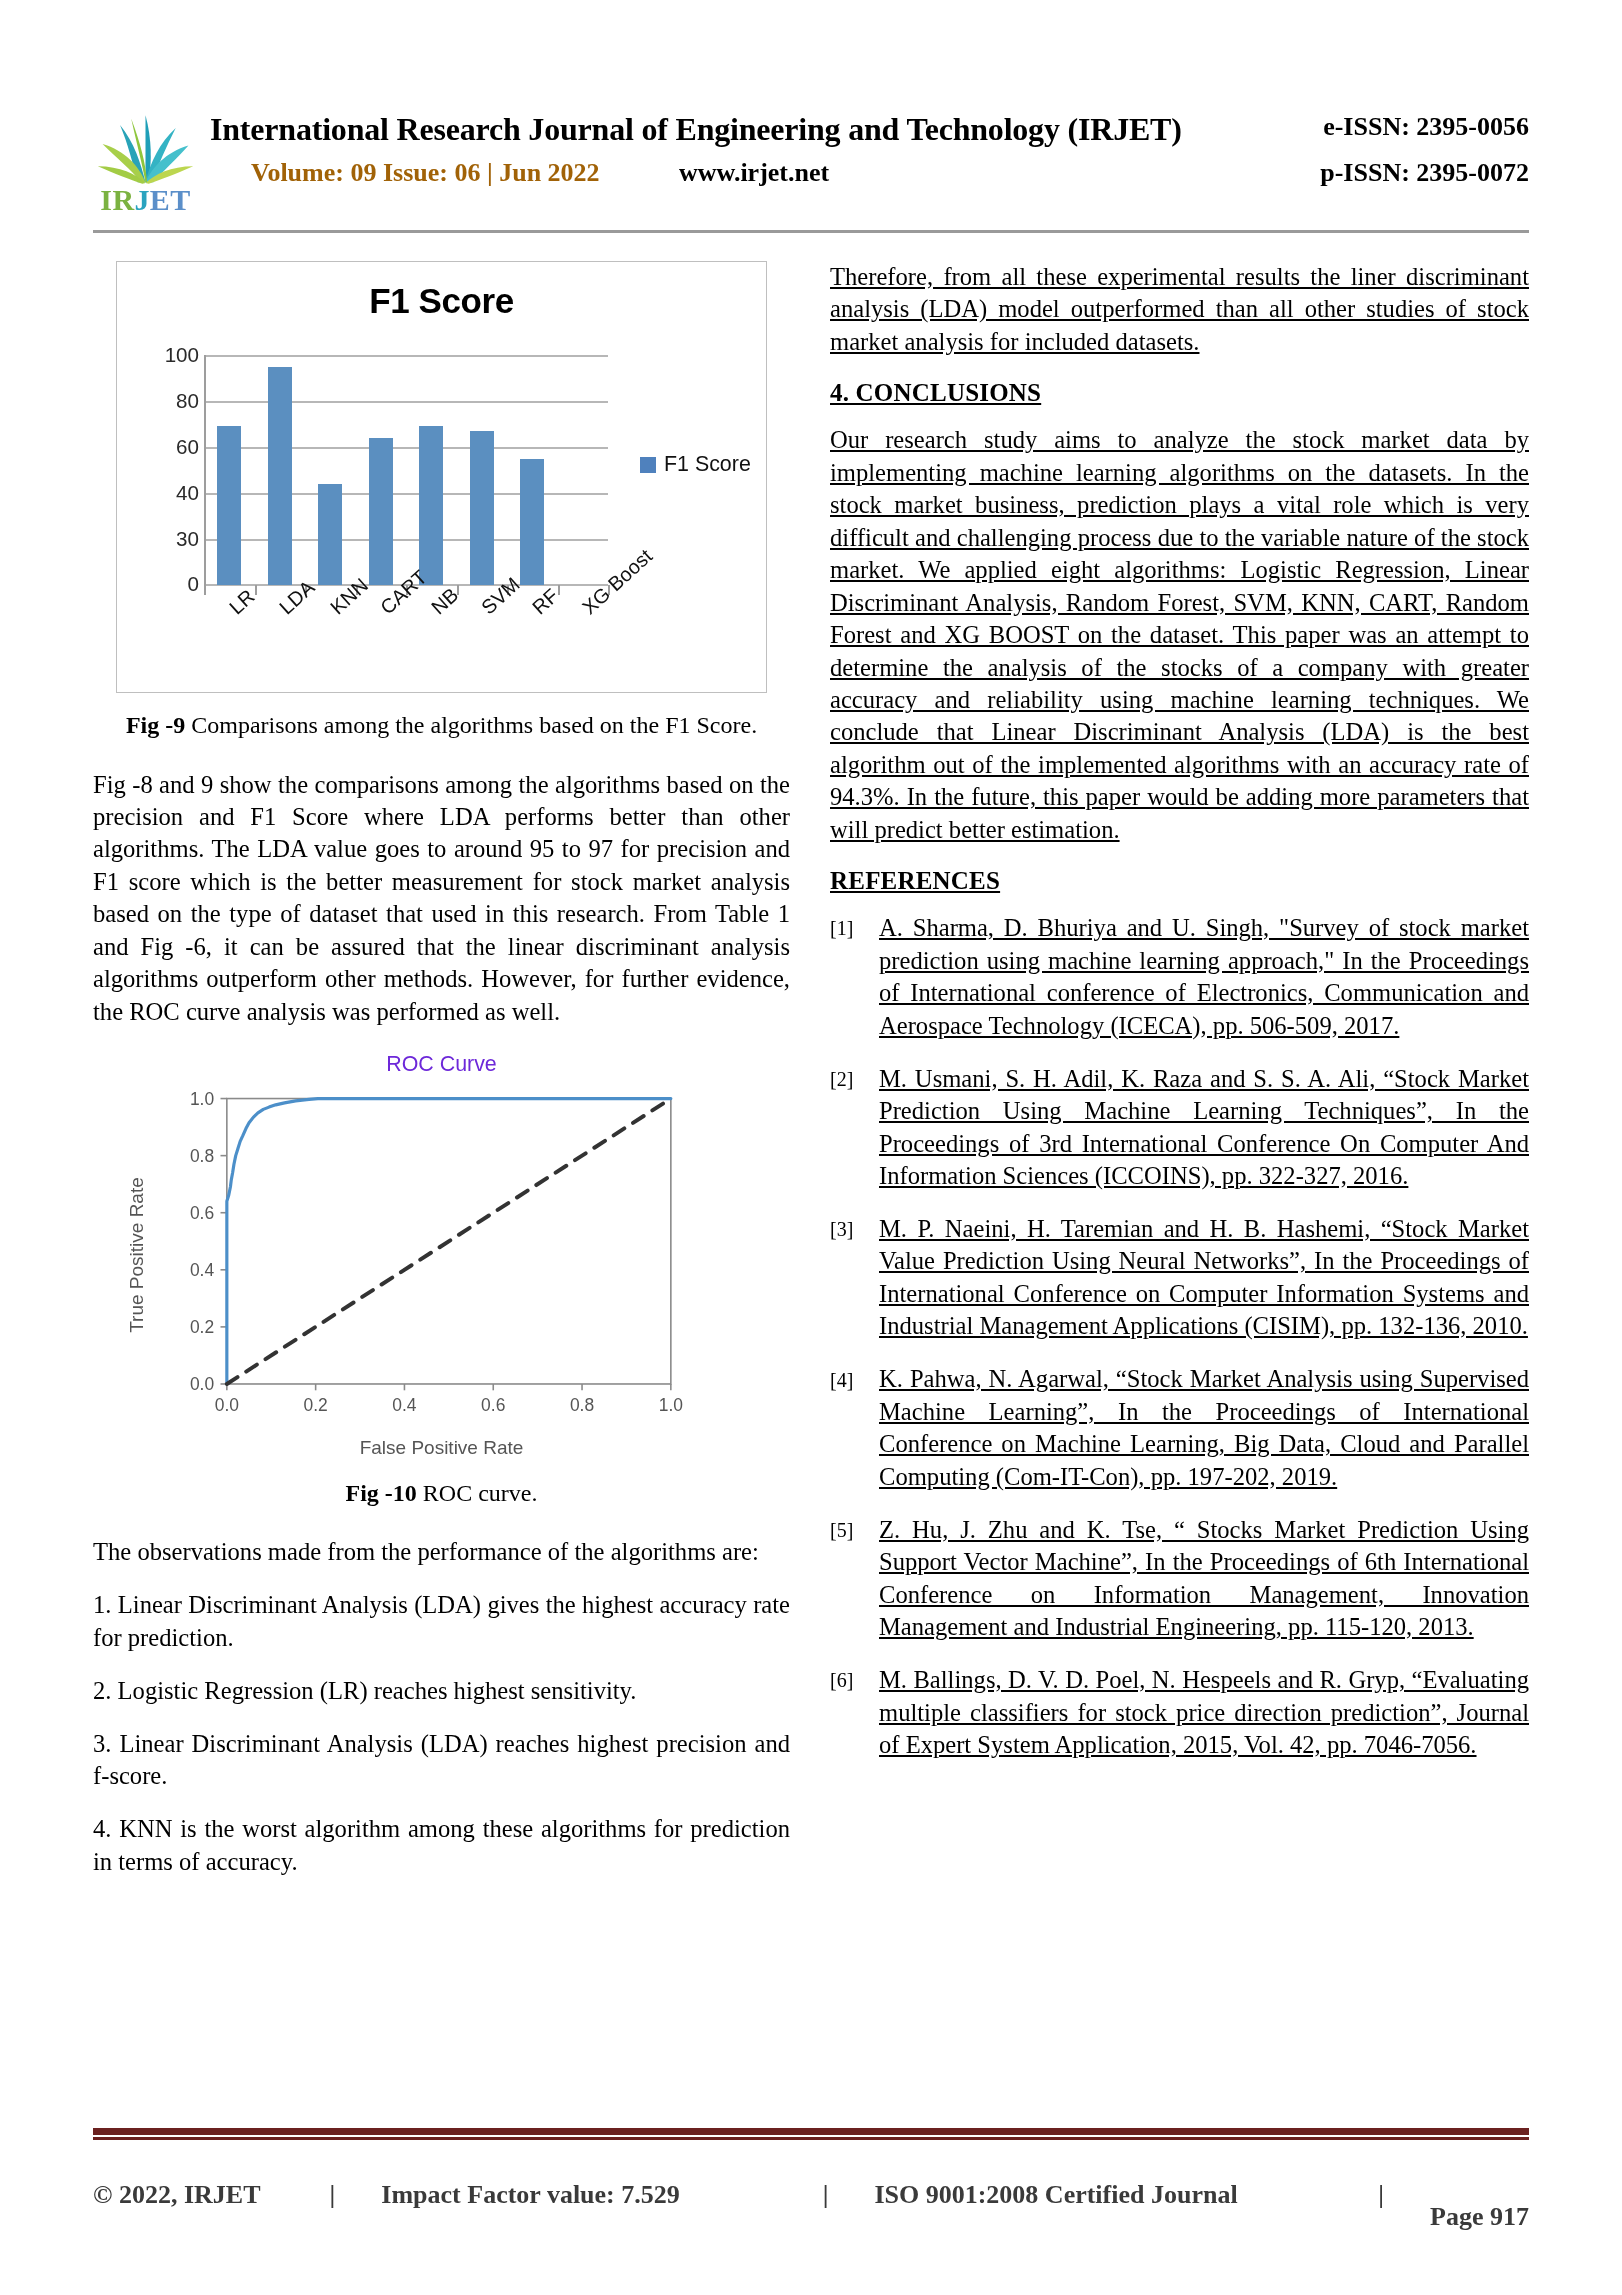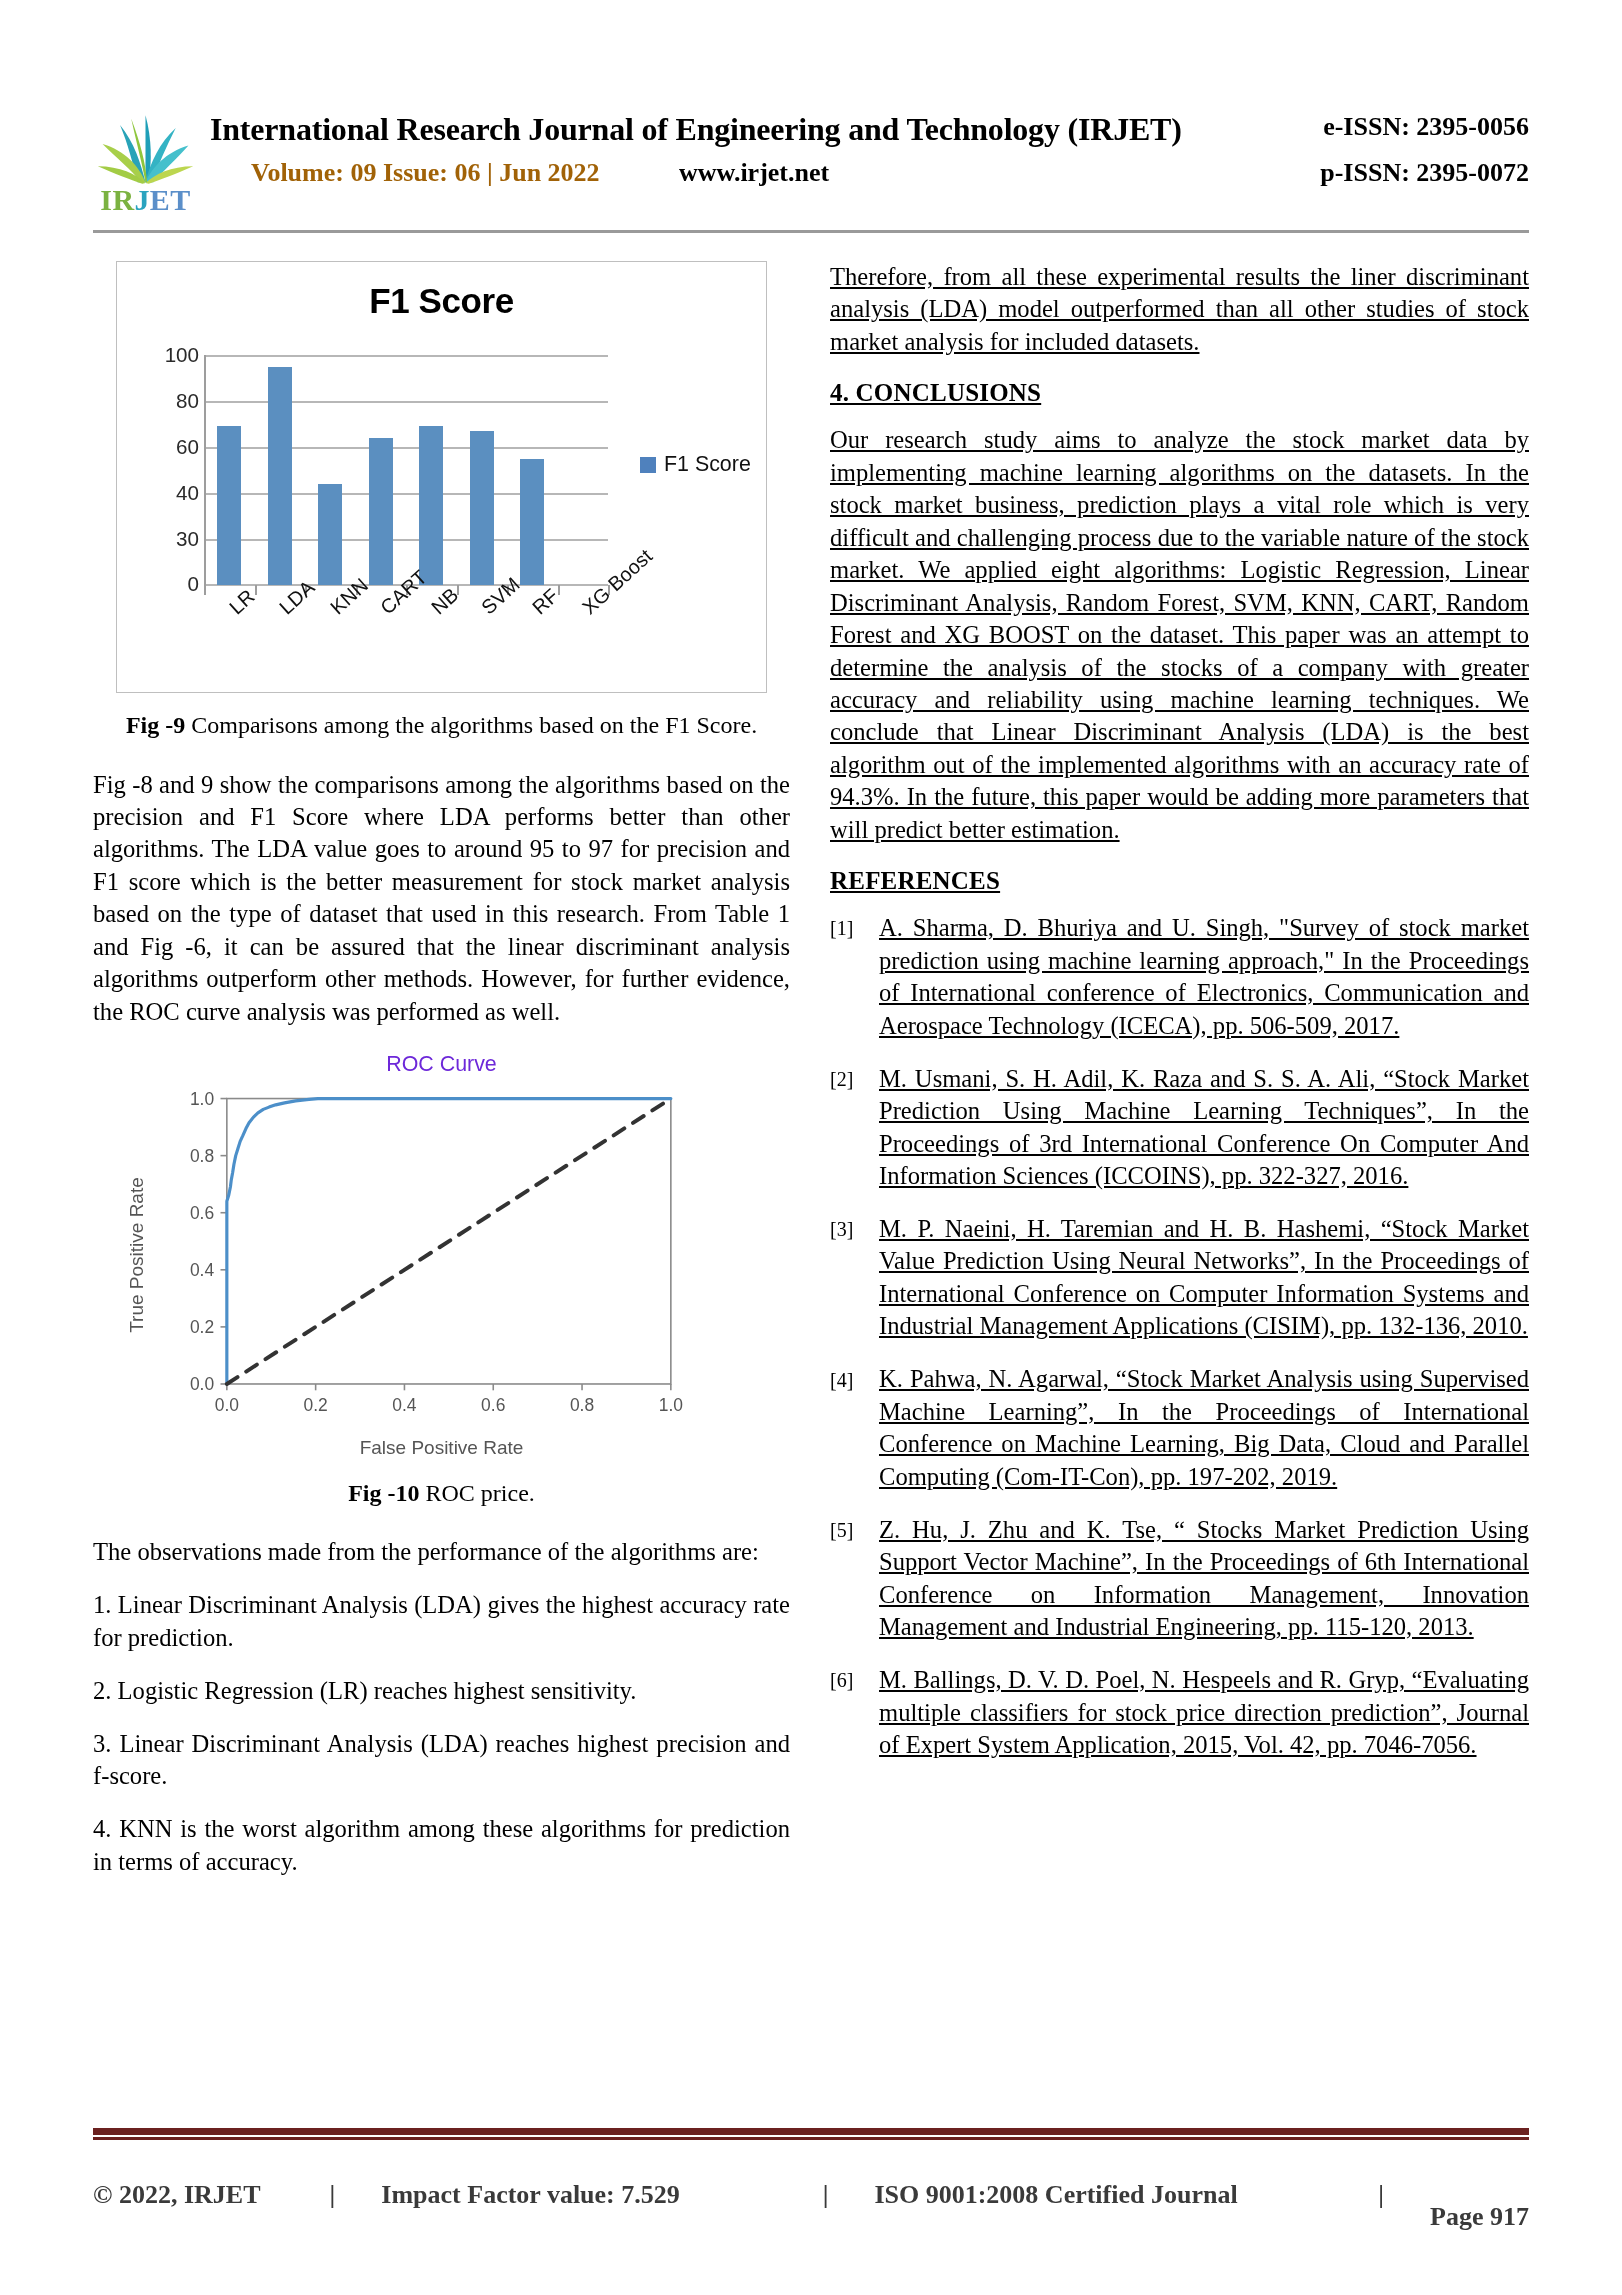--- a/index.html
+++ b/index.html
@@ -280,21 +280,21 @@
           <line x1="78" y1="93.99999999999999" x2="70" y2="93.99999999999999" stroke="#8a8a8a" stroke-width="2"></line>
           <text x="62" y="101.99999999999999" text-anchor="end" font-family="&quot;Liberation Sans&quot;, sans-serif" font-size="22" fill="#555">0.8</text>
           <line x1="78" y1="22" x2="70" y2="22" stroke="#8a8a8a" stroke-width="2"></line>
           <text x="62" y="30" text-anchor="end" font-family="&quot;Liberation Sans&quot;, sans-serif" font-size="22" fill="#555">1.0</text>
           <path d="M78.00 382.00 L78.00 151.60 L80.24 144.40 L82.48 133.60 L83.60 124.60 L85.28 115.60 L86.96 104.80 L89.20 94.00 L92.00 85.00 L94.80 76.00 L98.16 68.80 L102.08 59.80 L106.00 52.60 L111.60 45.40 L117.20 40.00 L123.92 35.68 L131.20 32.80 L139.60 29.92 L150.80 27.40 L164.80 24.88 L181.60 23.08 L192.80 22.00 L246.00 22.00 L358.00 22.00 L498.00 22.00 L638.00 22.00 " fill="none" stroke="#4c8fc9" stroke-width="4" stroke-linecap="round" stroke-linejoin="round"></path>
           <path d="M78.00 382.00 L638.00 22.00 " fill="none" stroke="#333333" stroke-width="5" stroke-linecap="round" stroke-linejoin="round" stroke-dasharray="16 13"></path>
         </svg>
     </div>
 
     <div class="figcap">
-      <b>Fig -10</b><span> ROC price.</span>
+      <b>Fig -10</b><span> ROC curve.</span>
     </div>
 
     <p class="body">The observations made from the performance of the algorithms are:</p>
     <p class="body">1. Linear Discriminant Analysis (LDA) gives the highest accuracy rate for prediction.</p>
     <p class="body">2. Logistic Regression (LR) reaches highest sensitivity.</p>
     <p class="body">3. Linear Discriminant Analysis (LDA) reaches highest precision and f-score.</p>
     <p class="body">4. KNN is the worst algorithm among these algorithms for prediction in terms of accuracy.</p>
   </div>
 
   <div class="col-right">

